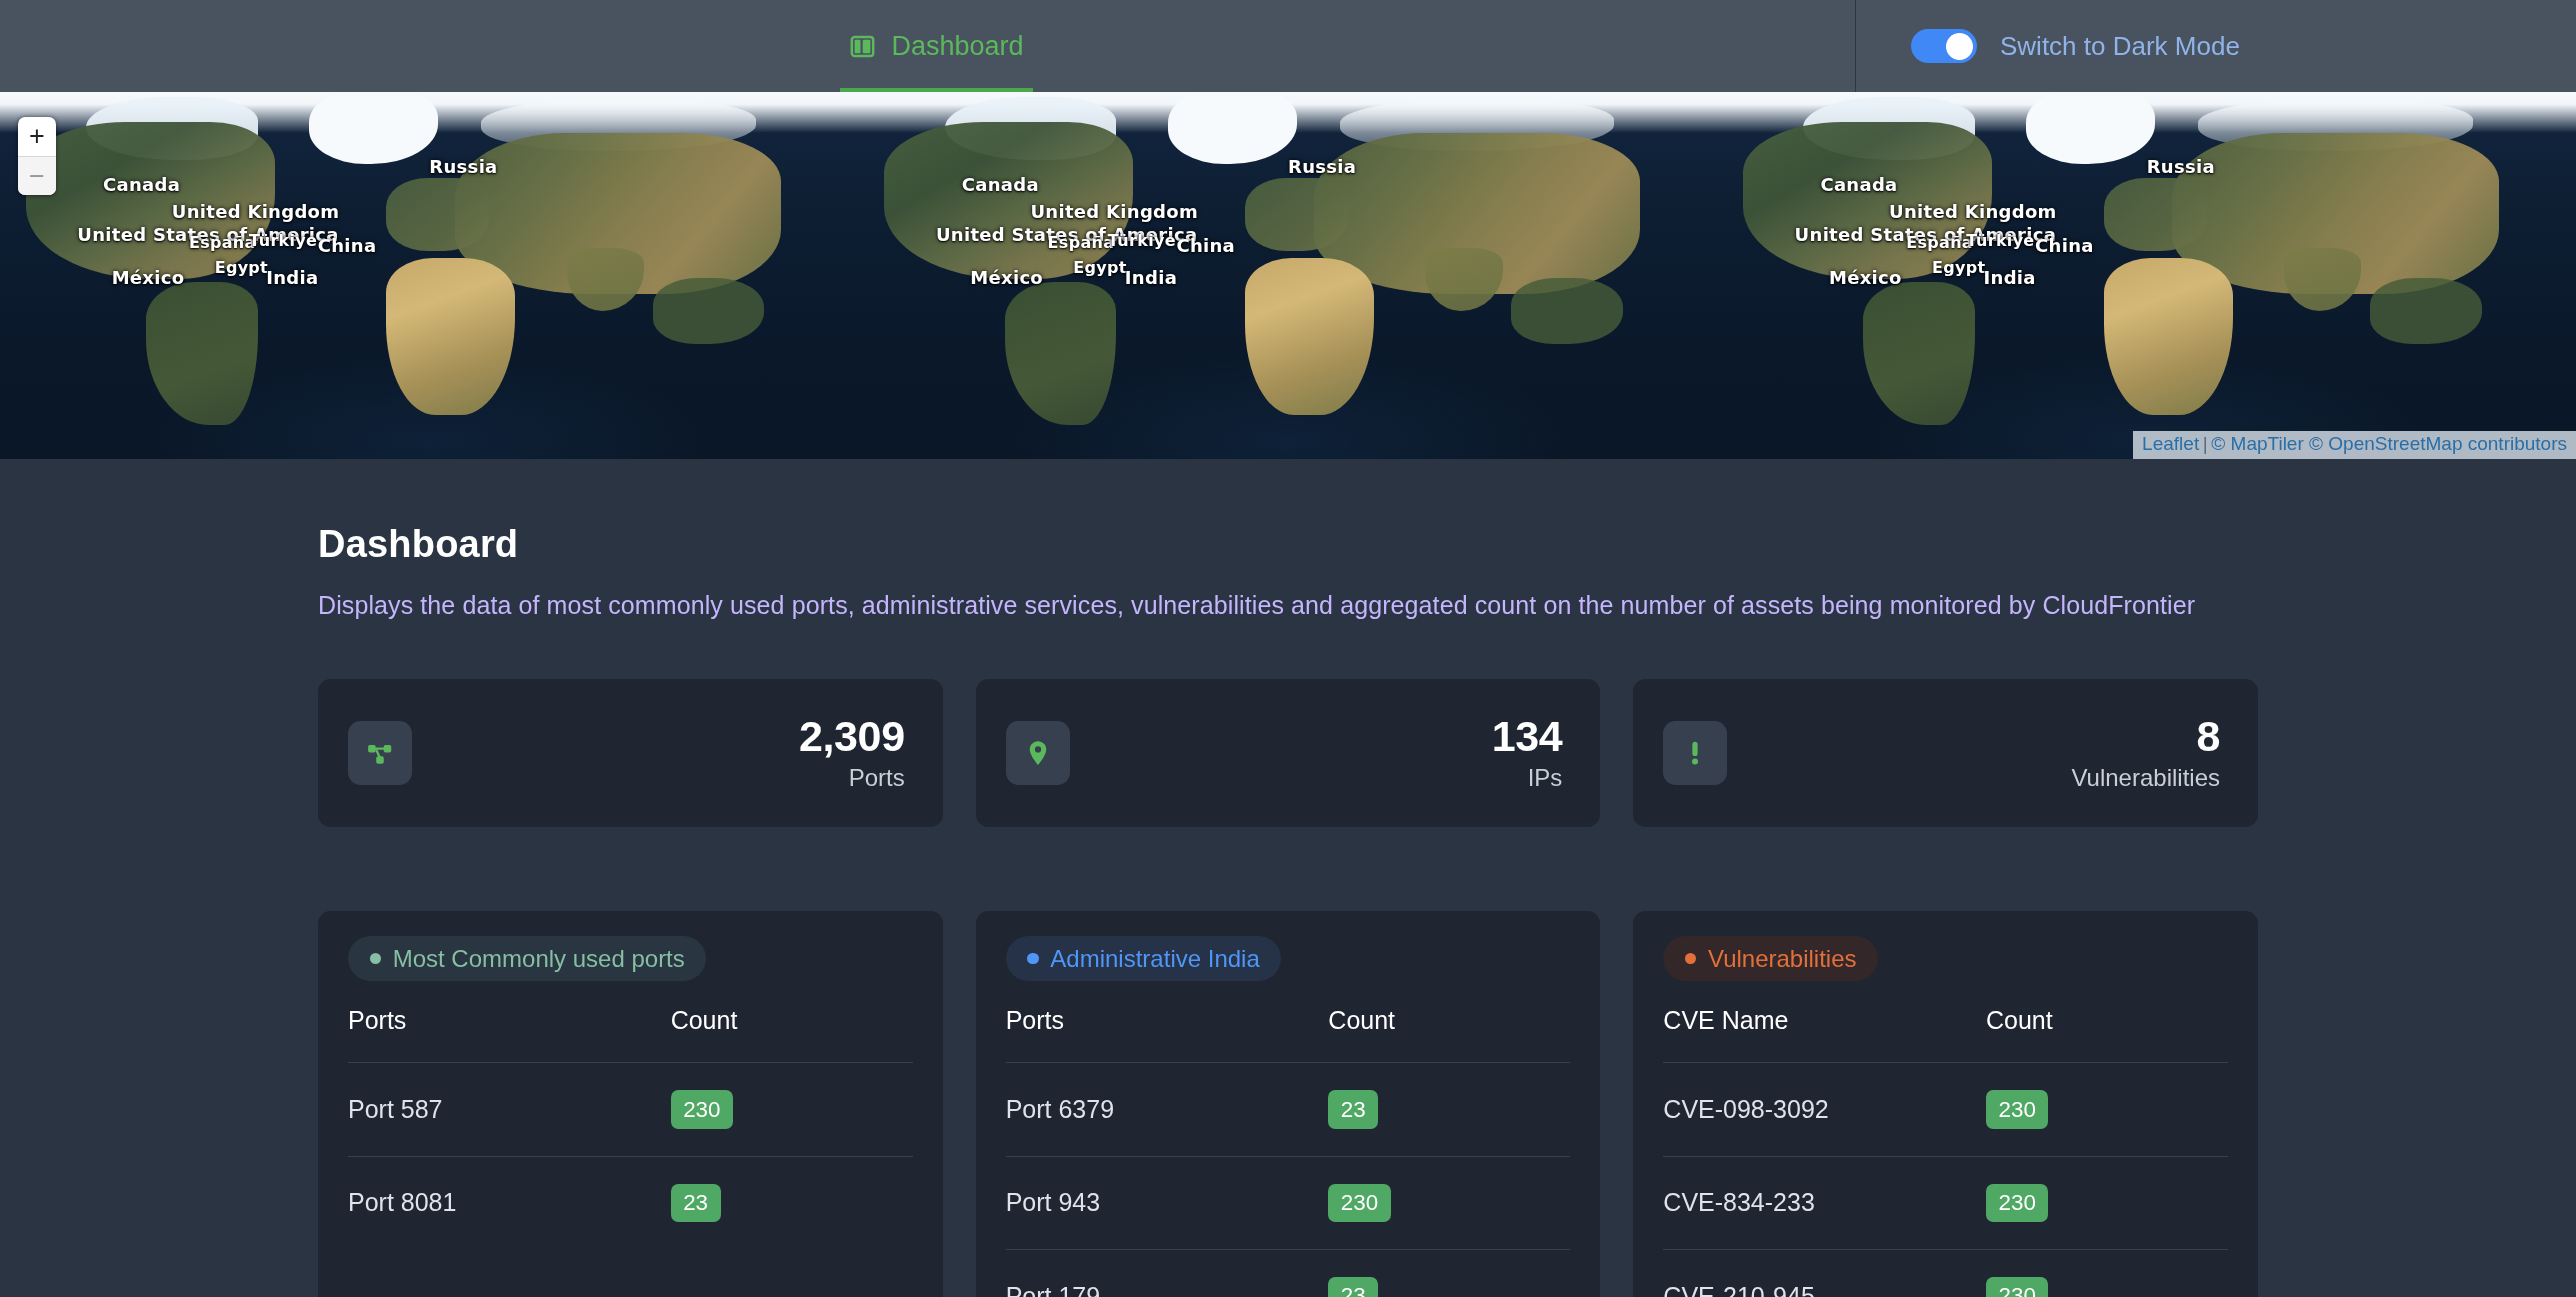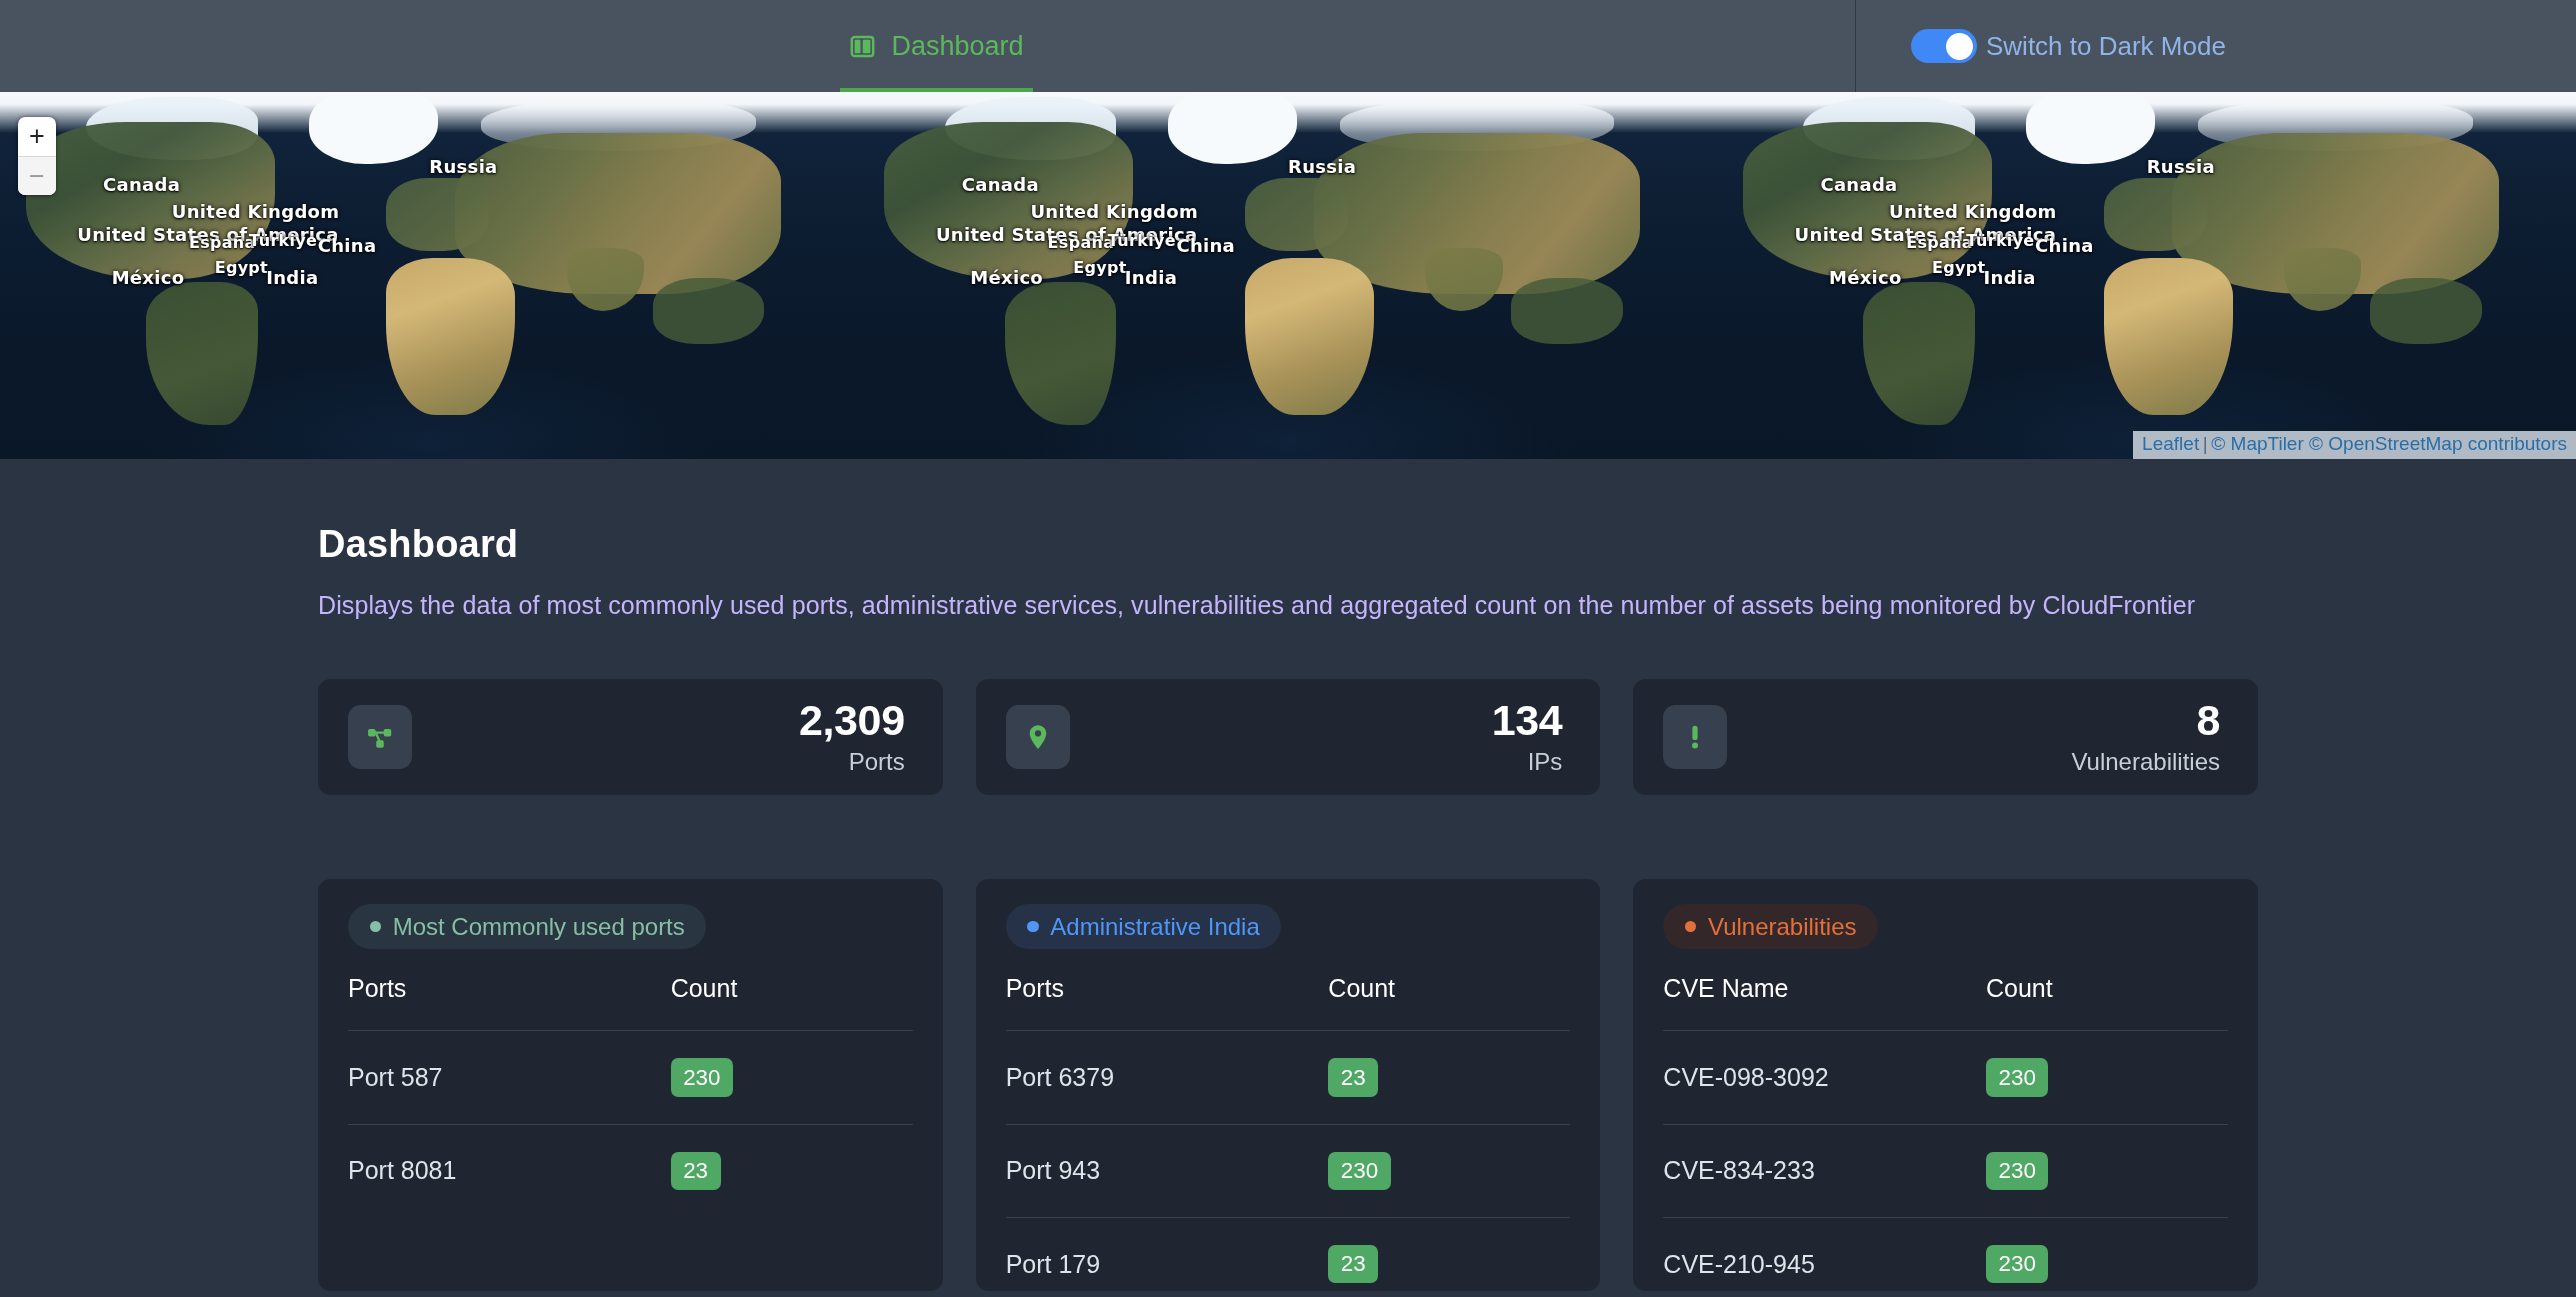--- a/index.html
+++ b/index.html
@@ -62,21 +62,21 @@
     content:""; position:absolute; left:0; right:0; bottom:0;
     height:3.6px; background:#4ca64c;
   }
   .nav-icon { display:flex; align-items:center; }
 
   .hdr-right {
     width:721px; height:100%;
     display:flex; align-items:center;
     border-left:1.8px solid #2f3741;
     padding-left:55px;
-    gap:9px;
+    gap:23px;
   }
   .toggle {
     width:66px; height:34px; border-radius:17px;
     background:#3f88f5; position:relative; cursor:pointer; flex-shrink:0;
   }
   .toggle-knob {
     position:absolute; top:3.6px; right:3.6px;
     width:27px; height:27px; border-radius:50%;
     background:#ffffff;
   }
@@ -227,21 +227,21 @@
   .grid {
     display:grid;
     grid-template-columns:repeat(3,1fr);
     gap:33px;
   }
   .stats-grid { margin-top:59px; }
 
   .stat-card {
     background:#1f2531;
     border-radius:12.5px;
-    height:116px;
+    height:148px;
     display:flex; align-items:center; justify-content:space-between;
     padding:0 38px 0 30px;
   }
   .stat-icon-box {
     width:64px; height:64px;
     border-radius:12.5px;
     background:#36404f;
     display:flex; align-items:center; justify-content:center;
     flex-shrink:0;
   }

